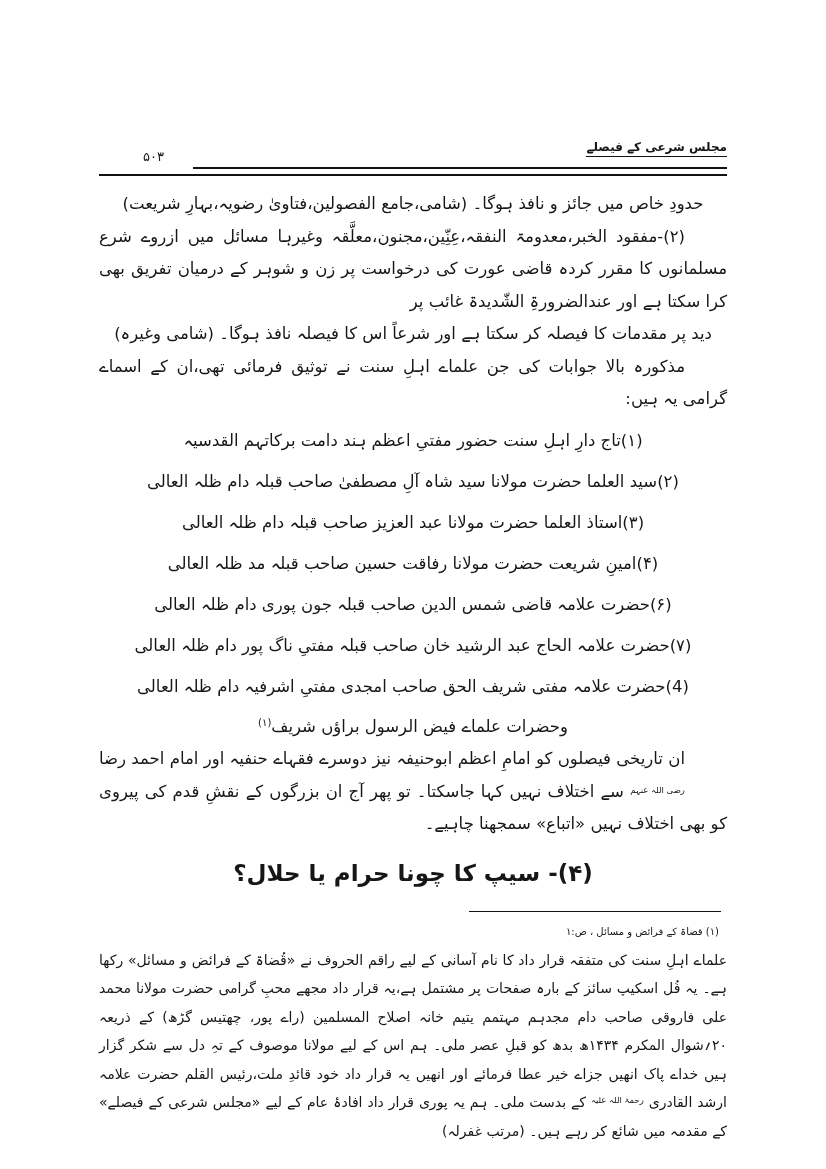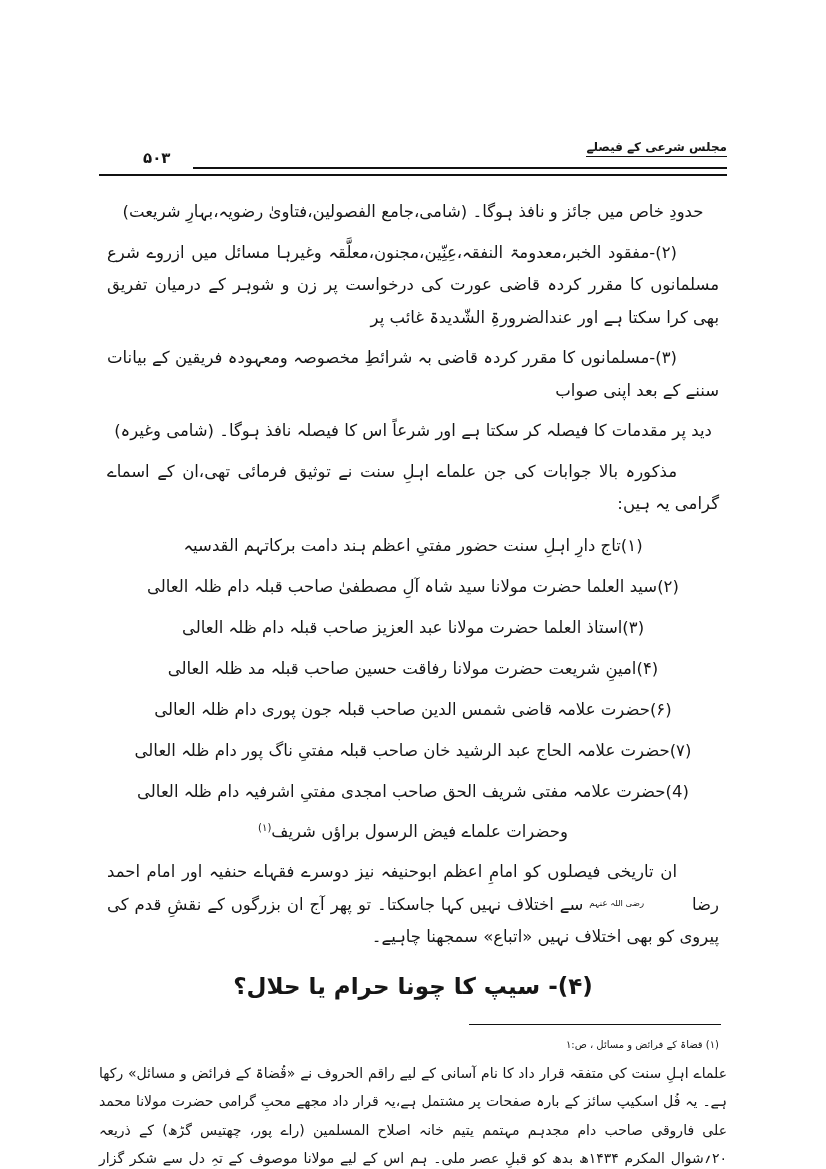--- a/index.html
+++ b/index.html
@@ -26,28 +26,28 @@
     padding-bottom:2px;
     border-bottom:1.5px solid #111;
     text-align:center;
   }
   .rule-a {
     position:absolute; top:27px; right:0;
     width:534px; border-top:2px solid #111;
   }
   .page-num {
     position:absolute; top:9px; left:44px;
-    font-size:15px; font-weight:bold;
+    font-size:13px; font-weight:normal;
   }
   .rule-b {
     position:absolute; top:34px; left:0;
     width:100%; border-top:2px solid #111;
   }
   
-  .bodytext p { margin:8px; font-size:16.5px; line-height:32.5px; }
+  .bodytext p { margin:0; font-size:16.5px; line-height:32.5px; }
   .just   { text-align:justify; }
   .indent { text-indent:42px; }
   .center { text-align:center; }
   .scholars p { margin:8px; font-size:16.5px; line-height:33px; text-align:center; }
   sup.fn-marker { font-size:10px; line-height:0; }
   .honorific {
     font-size:8.5px; line-height:0;
     display:inline-block; transform:translateY(-4px);
   }
   .section-heading {
@@ -77,21 +77,20 @@
     <div class="header">
       <span class="header-title">مجلس شرعی کے فیصلے</span>
       <span class="rule-a"></span>
       <span class="page-num">۵۰۳</span>
       <span class="rule-b"></span>
     </div>
 
     <div class="bodytext">
       <p class="center">حدودِ خاص میں جائز و نافذ ہوگا۔ (شامی،جامع الفصولین،فتاویٰ رضویہ،بہارِ شریعت)</p>
       <p class="just indent">(۲)-مفقود الخبر،معدومۃ النفقہ،عِنِّین،مجنون،معلَّقہ وغیرہا مسائل میں ازروے شرع مسلمانوں کا مقرر کردہ قاضی عورت کی درخواست پر زن و شوہر کے درمیان تفریق بھی کرا سکتا ہے اور عندالضرورۃِ الشّدیدۃ غائب پر</p>
-      <p class="just indent">(۳)-مسلمانوں کا مقرر کردہ قاضی بہ شرائطِ مخصوصہ ومعہودہ فریقین کے بیانات سننے کے بعد اپنی صواب</p>
       <p class="center">دید پر مقدمات کا فیصلہ کر سکتا ہے اور شرعاً اس کا فیصلہ نافذ ہوگا۔ (شامی وغیرہ)</p>
       <p class="just indent">مذکورہ بالا جوابات کی جن علماے اہلِ سنت نے توثیق فرمائی تھی،ان کے اسماے گرامی یہ ہیں:</p>
 
       <div class="scholars">
         <p>(۱)تاج دارِ اہلِ سنت حضور مفتیِ اعظم ہند دامت برکاتہم القدسیہ</p>
         <p>(۲)سید العلما حضرت مولانا سید شاہ آلِ مصطفیٰ صاحب قبلہ دام ظلہ العالی</p>
         <p>(۳)استاذ العلما حضرت مولانا عبد العزیز صاحب قبلہ دام ظلہ العالی</p>
         <p>(۴)امینِ شریعت حضرت مولانا رفاقت حسین صاحب قبلہ مد ظلہ العالی</p>
         <p>(۶)حضرت علامہ قاضی شمس الدین صاحب قبلہ جون پوری دام ظلہ العالی</p>
         <p>(۷)حضرت علامہ الحاج عبد الرشید خان صاحب قبلہ مفتیِ ناگ پور دام ظلہ العالی</p>

